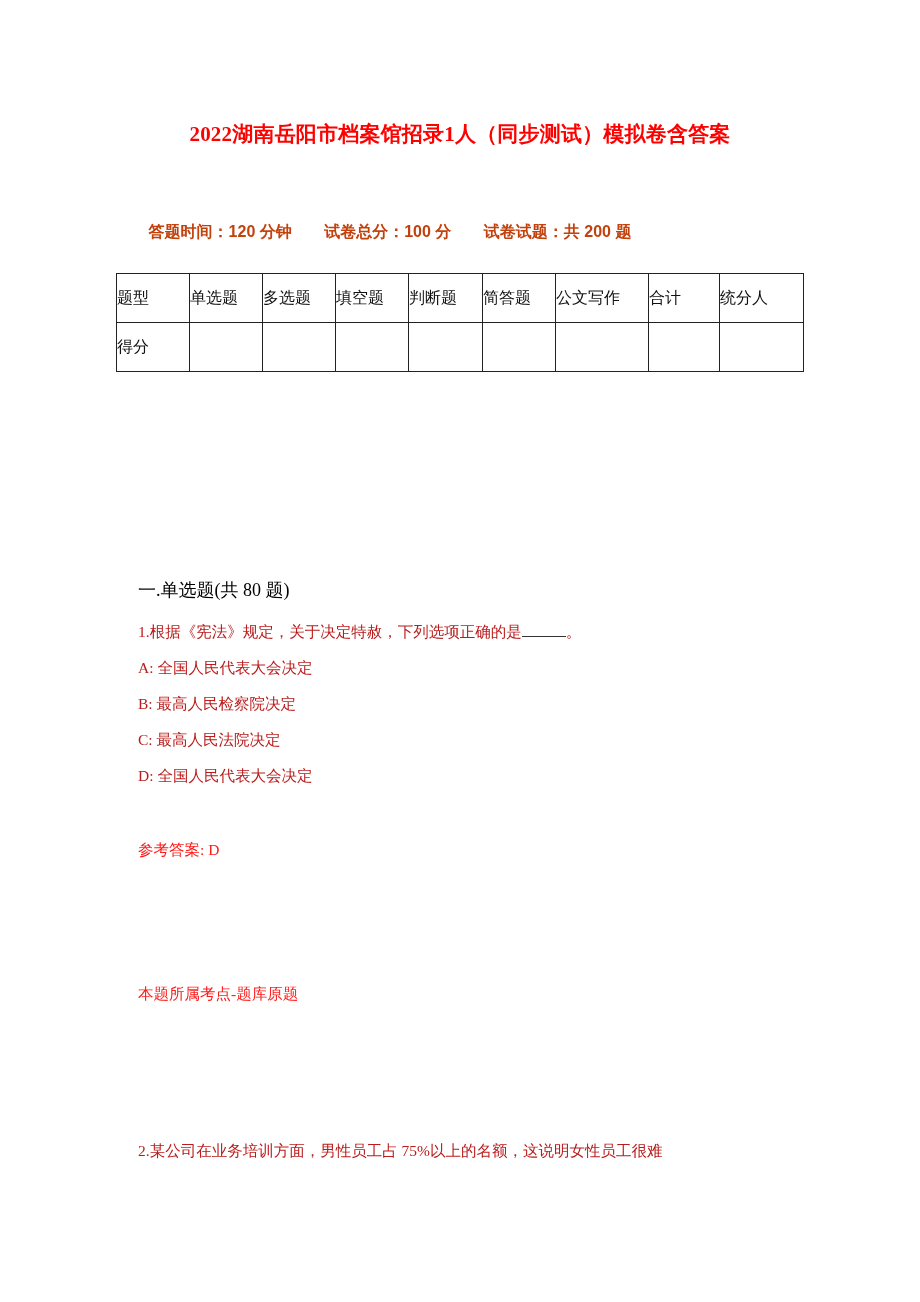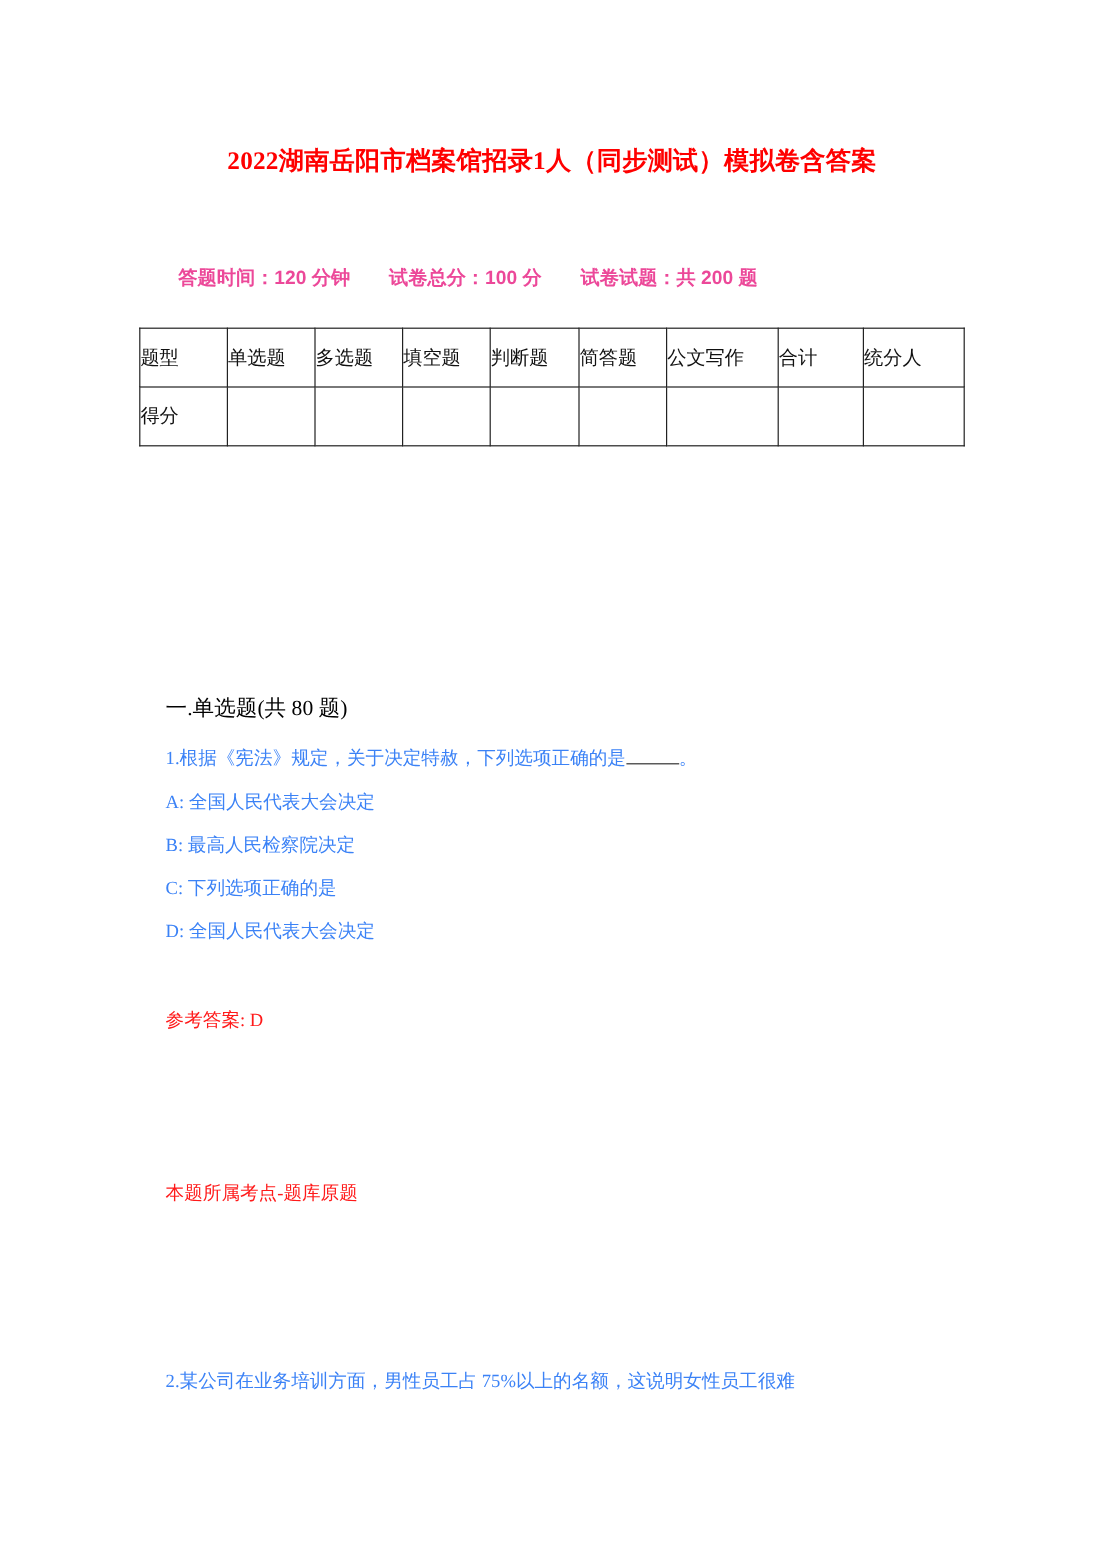--- a/index.html
+++ b/index.html
@@ -6,37 +6,37 @@
   body { width: 920px; height: 1302px; position: relative; overflow: hidden; }
   .page { position: absolute; left: 0; top: 0; width: 920px; height: 1302px; background: #fff; padding-left: 27px; }
   .title {
     position: absolute; left: 0; width: 920px; top: 120px; text-align: center;
     font-family: "Liberation Serif", "DejaVu Serif", serif; font-weight: bold;
     font-size: 21px; color: #ff0000; letter-spacing: 0.2px; margin: 0;
   }
   .meta {
     position: absolute; left: 0; width: 780px; top: 222px; text-align: center;
     font-family: "Liberation Sans", "DejaVu Sans", sans-serif; font-weight: bold;
-    font-size: 16px; color: #ec4899;
+    font-size: 16px; color: #c2410c;
   }
   .meta span { display: inline-block; margin: 0 14px; }
   table.score {
     position: absolute; left: 116px; top: 273px; border-collapse: collapse;
     font-family: "Liberation Sans", "DejaVu Sans", sans-serif; font-size: 16px; color: #111;
   }
   table.score td { border: 1px solid #222; vertical-align: middle; padding: 0; }
   table.score tr.r1 td { height: 48px; }
   table.score tr.r2 td { height: 48px; }
   .section-title {
     position: absolute; left: 138px; top: 578px;
     font-family: "Liberation Serif", "DejaVu Serif", serif; font-size: 18px; color: #000000;
   }
   .q {
     position: absolute; left: 138px;
-    font-family: "Liberation Serif", "DejaVu Serif", serif; font-size: 15.5px; color: #3b82f6;
+    font-family: "Liberation Serif", "DejaVu Serif", serif; font-size: 15.5px; color: #b91c1c;
     white-space: nowrap;
   }
   .red { color: #ff1a1a; }
   .blank { display: inline-block; width: 44px; border-bottom: 1px solid #333; height: 14px; vertical-align: baseline; }
 </style>
 </head>
 <body>
 
 <div class="page">
 
@@ -74,21 +74,21 @@
     </tr>
   </tbody>
     </table>
 
   <div class="section-title">一.单选题(共 80 题)</div>
 
   <div class="q" style="top:622px"><span>1.根据《宪法》规定，关于决定特赦，下列选项正确的是</span><span class="blank"></span><span>。</span></div>
 
   <div class="q" style="top:658px">A: 全国人民代表大会决定</div>
   <div class="q" style="top:694px">B: 最高人民检察院决定</div>
-  <div class="q" style="top:730px">C: 下列选项正确的是</div>
+  <div class="q" style="top:730px">C: 最高人民法院决定</div>
   <div class="q" style="top:766px">D: 全国人民代表大会决定</div>
 
   <div class="q red" style="top:840px">参考答案: D</div>
 
   <div class="q red" style="top:984px">本题所属考点-题库原题</div>
 
   <div class="q" style="top:1141px">2.某公司在业务培训方面，男性员工占 75%以上的名额，这说明女性员工很难</div>
 
 </div>
 

